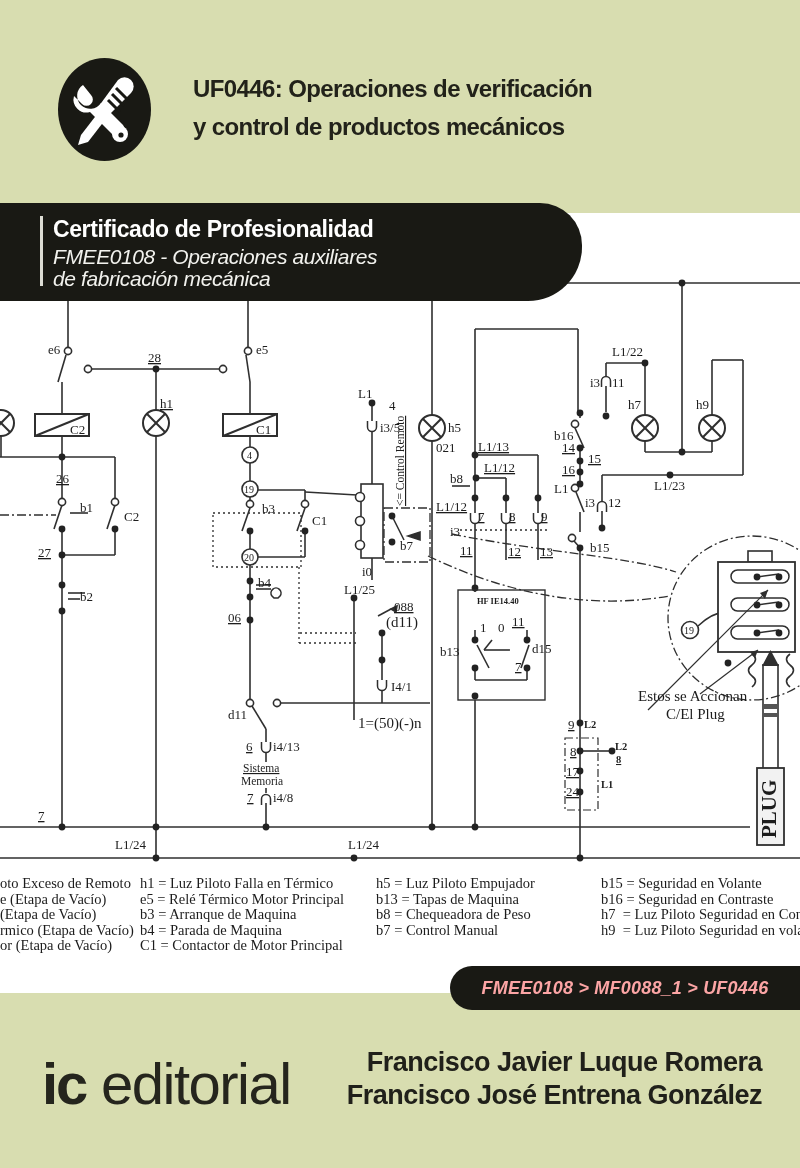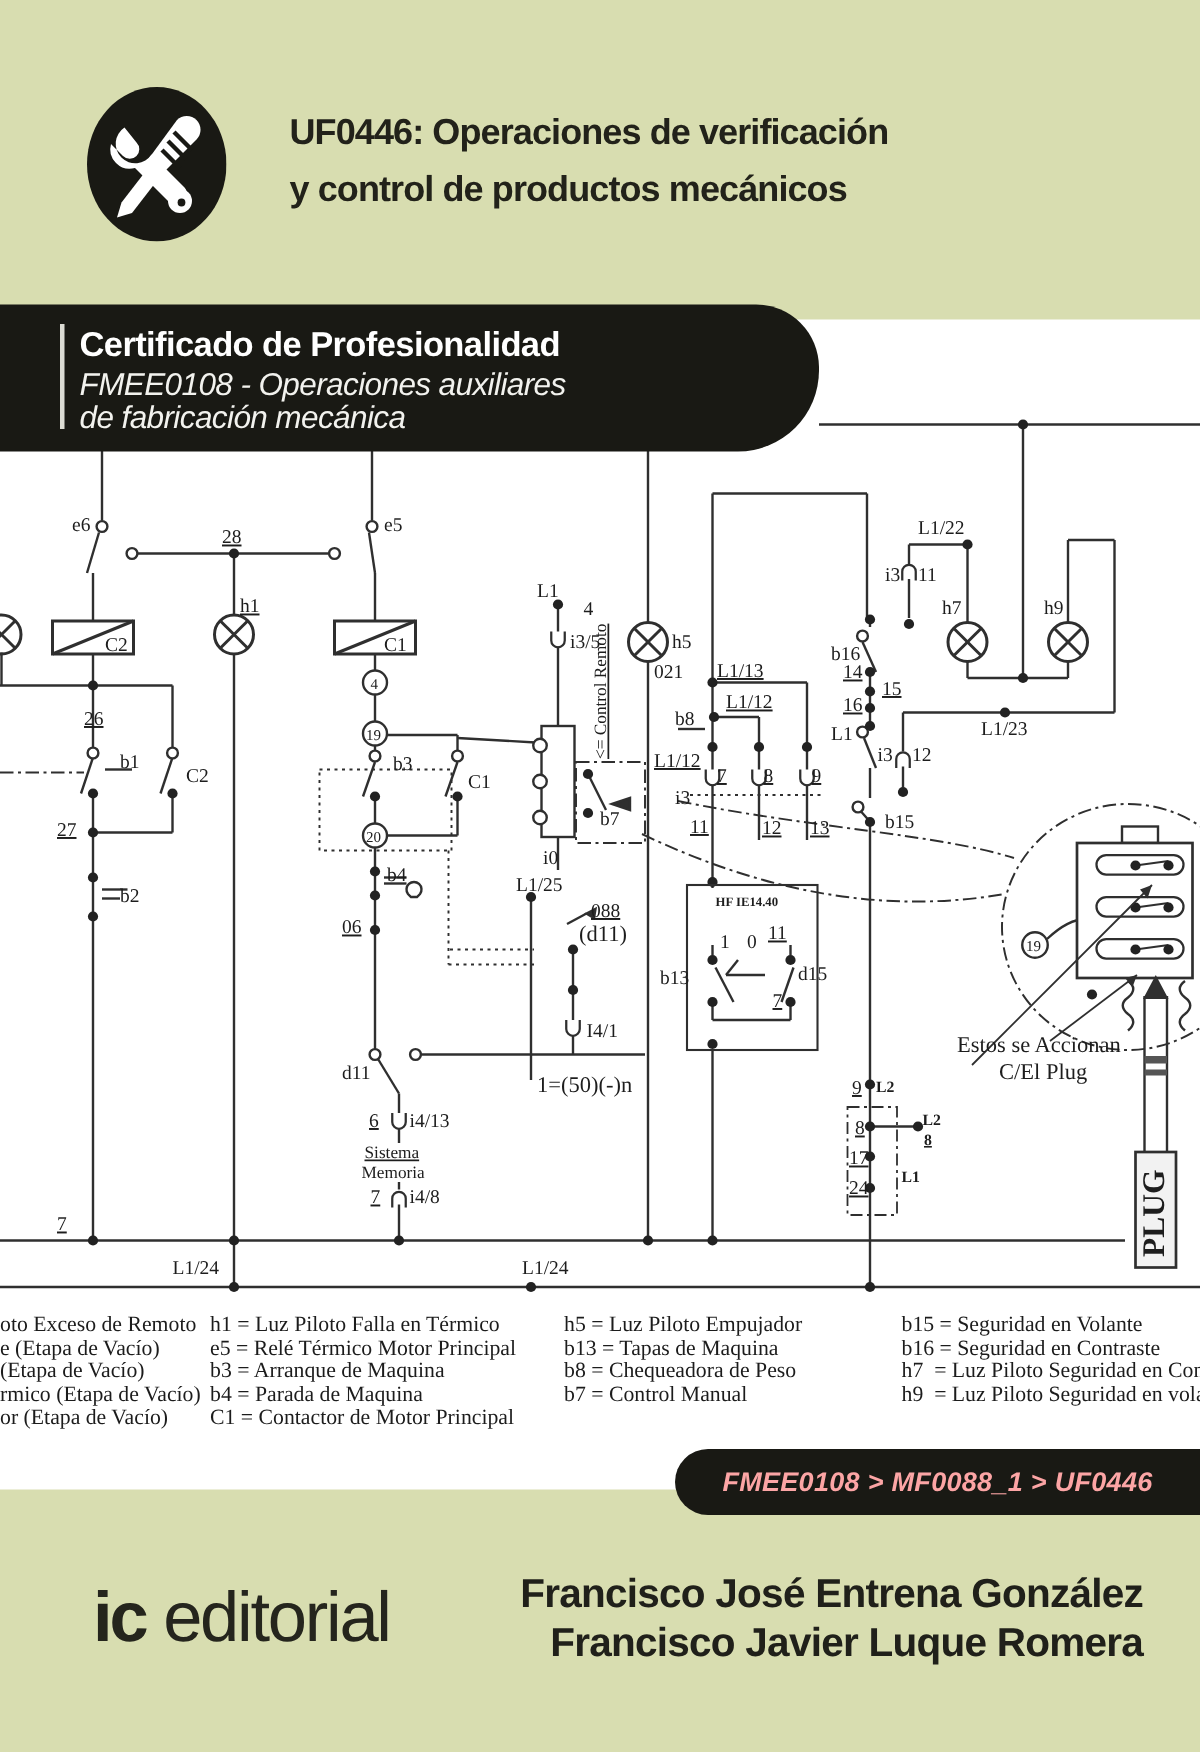--- a/index.html
+++ b/index.html
@@ -12,21 +12,21 @@
   
   .tool-badge{position:absolute;left:58px;top:58px;width:93px;height:103px;}
   .page-title{
     position:absolute;left:193px;top:70px;
     font-size:24px;line-height:38px;letter-spacing:-0.6px;
     color:#22221a;font-weight:700;
   }
   
   .cert-banner{
     position:absolute;left:0;top:203px;width:546px;height:98px;
-    background:#191914;border-radius:0 42px 54px 0;z-index:5;
+    background:#191914;border-radius:0 42px 54px 0;z-index:5;padding-left:36px;
   }
   .cert-bar{position:absolute;left:40px;top:13px;width:3px;height:70px;background:#dcdcd4;}
   .cert-title{position:absolute;left:53px;top:13px;color:#fff;font-weight:bold;font-size:23px;letter-spacing:-0.4px;}
   .cert-sub{position:absolute;left:53px;color:#f2f2ee;font-style:italic;font-size:21px;letter-spacing:-0.4px;}
   .cert-sub.l1{top:42px;text-align:center;}
   .cert-sub.l2{top:64px;}
   
   svg.schem{position:absolute;left:0;top:213px;z-index:1;}
   svg.schem text{font-family:"Liberation Serif",serif;font-size:13px;fill:#1d1d1d;}
   svg.schem text.u{text-decoration:underline;}
@@ -43,21 +43,21 @@
   .lg3{left:376px;top:876px;}
   .lg4{left:601px;top:876px;width:199px;overflow:hidden;}
   .lg4 div{overflow:visible;}
   
   .crumb{
     position:absolute;left:450px;top:966px;width:350px;height:44px;background:#191914;
     border-radius:24px 0 0 24px;z-index:6;display:flex;align-items:center;justify-content:center;
   }
   .crumb span{color:#fca5a5;font-weight:bold;font-style:italic;font-size:18px;letter-spacing:0.2px;}
   
-  .logo{position:absolute;left:62px;top:1050px;font-size:47px;letter-spacing:-1.5px;color:#25251d;}
+  .logo{position:absolute;left:42px;top:1050px;font-size:58px;letter-spacing:-1.5px;color:#25251d;}
   .logo b{letter-spacing:-2px;}
   .authors{
     position:absolute;left:250px;top:1046px;width:512px;text-align:right;
     font-weight:bold;font-size:27px;line-height:33px;color:#20201a;letter-spacing:-0.5px;
   }
 </style>
 </head>
 <body>
 
 <div class="white-area"></div>
@@ -530,15 +530,15 @@
   <div>h7  = Luz Piloto Seguridad en Contraste</div>
   <div>h9  = Luz Piloto Seguridad en volante</div>
 </div>
 
 <div class="crumb">
   <span>FMEE0108 &gt; MF0088_1 &gt; UF0446</span>
 </div>
 
 <div class="logo"><b>ic</b><span> editorial</span></div>
 <div class="authors">
+  <div>Francisco Javier Luque Romera</div>
   <div>Francisco José Entrena González</div>
-  <div>Francisco Javier Luque Romera</div>
 </div>
 
 </body></html>

